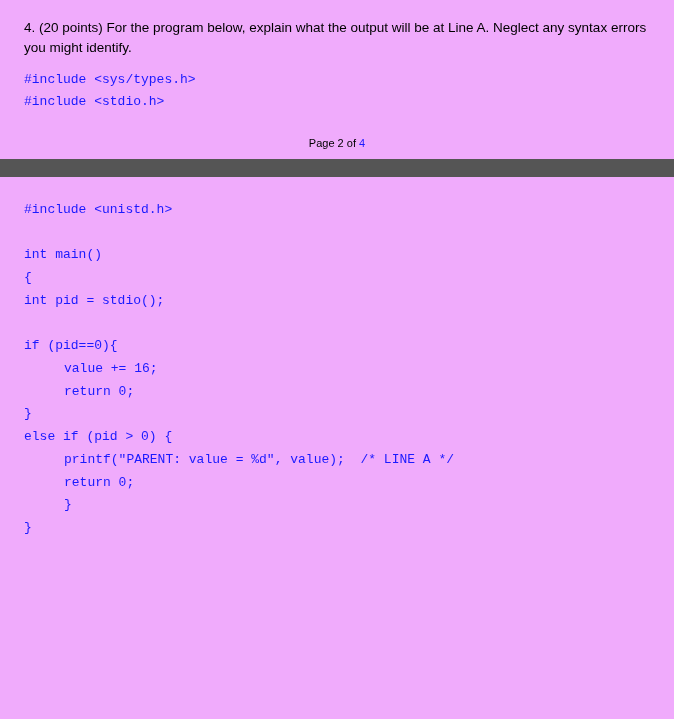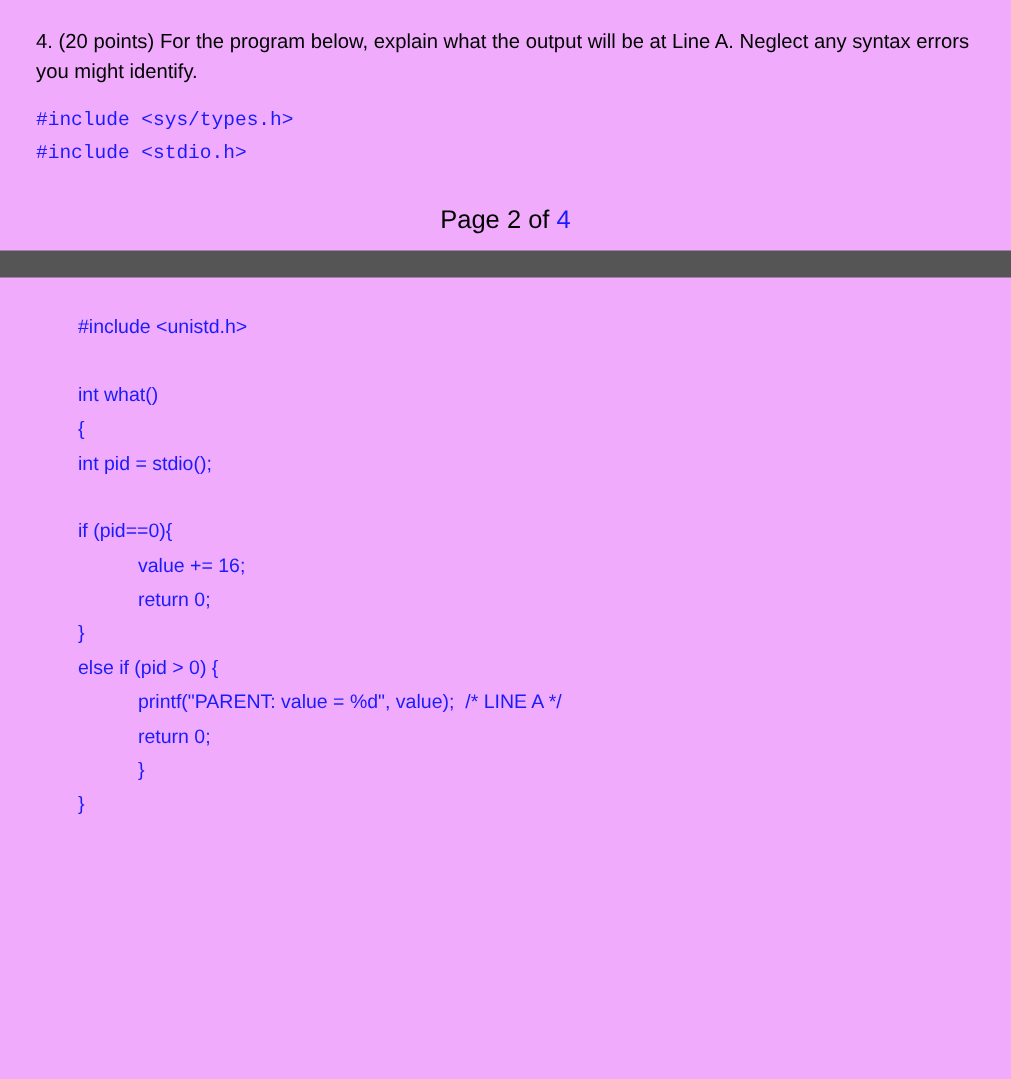--- a/index.html
+++ b/index.html
@@ -40,46 +40,45 @@
       font-family: 'Courier New', Courier, monospace;
       font-size: 13px;
       color: #1a1aff;
       line-height: 1.7;
       margin-bottom: 24px;
     }
 
     .page-indicator {
       text-align: center;
       font-family: Arial, sans-serif;
-      font-size: 17px;
+      font-size: 11px;
       color: #000000;
       margin: 12px 0 10px 0;
     }
 
     .page-indicator .total-pages {
       color: #1a1aff;
     }
 
     .divider-bar {
       width: 100%;
       height: 18px;
       background: #555555;
       margin: 8px 0 0 0;
     }
 
     .bottom-section {
       padding: 22px 24px 18px 24px;
     }
 
     .code-block {
-      font-family: Liberation Sans, sans-serif;
+      font-family: Liberation Mono, monospace;
       font-size: 13px;
       color: #1a1aff;
       line-height: 1.75;
-      margin-left: 28px;
     }
 
     .code-line {
       display: block;
       white-space: pre;
     }
 
     .code-line.indent1 {
       padding-left: 40px;
     }
@@ -115,21 +114,21 @@
     </div>
 
   </div>
 
   <div class="divider-bar"></div>
 
   <div class="bottom-section">
     <div class="code-block">
       <span class="code-line">#include &lt;unistd.h&gt;</span>
       <span class="blank-line"></span>
-      <span class="code-line">int what()</span>
+      <span class="code-line">int main()</span>
       <span class="code-line">{</span>
       <span class="code-line">int pid = stdio();</span>
       <span class="blank-line"></span>
       <span class="code-line">if (pid==0){</span>
       <span class="code-line indent1">value += 16;</span>
       <span class="code-line indent1">return 0;</span>
       <span class="code-line">}</span>
       <span class="code-line">else if (pid &gt; 0) {</span>
       <span class="code-line indent1">printf("PARENT: value = %d", value);  /* LINE A */</span>
       <span class="code-line indent1">return 0;</span>

